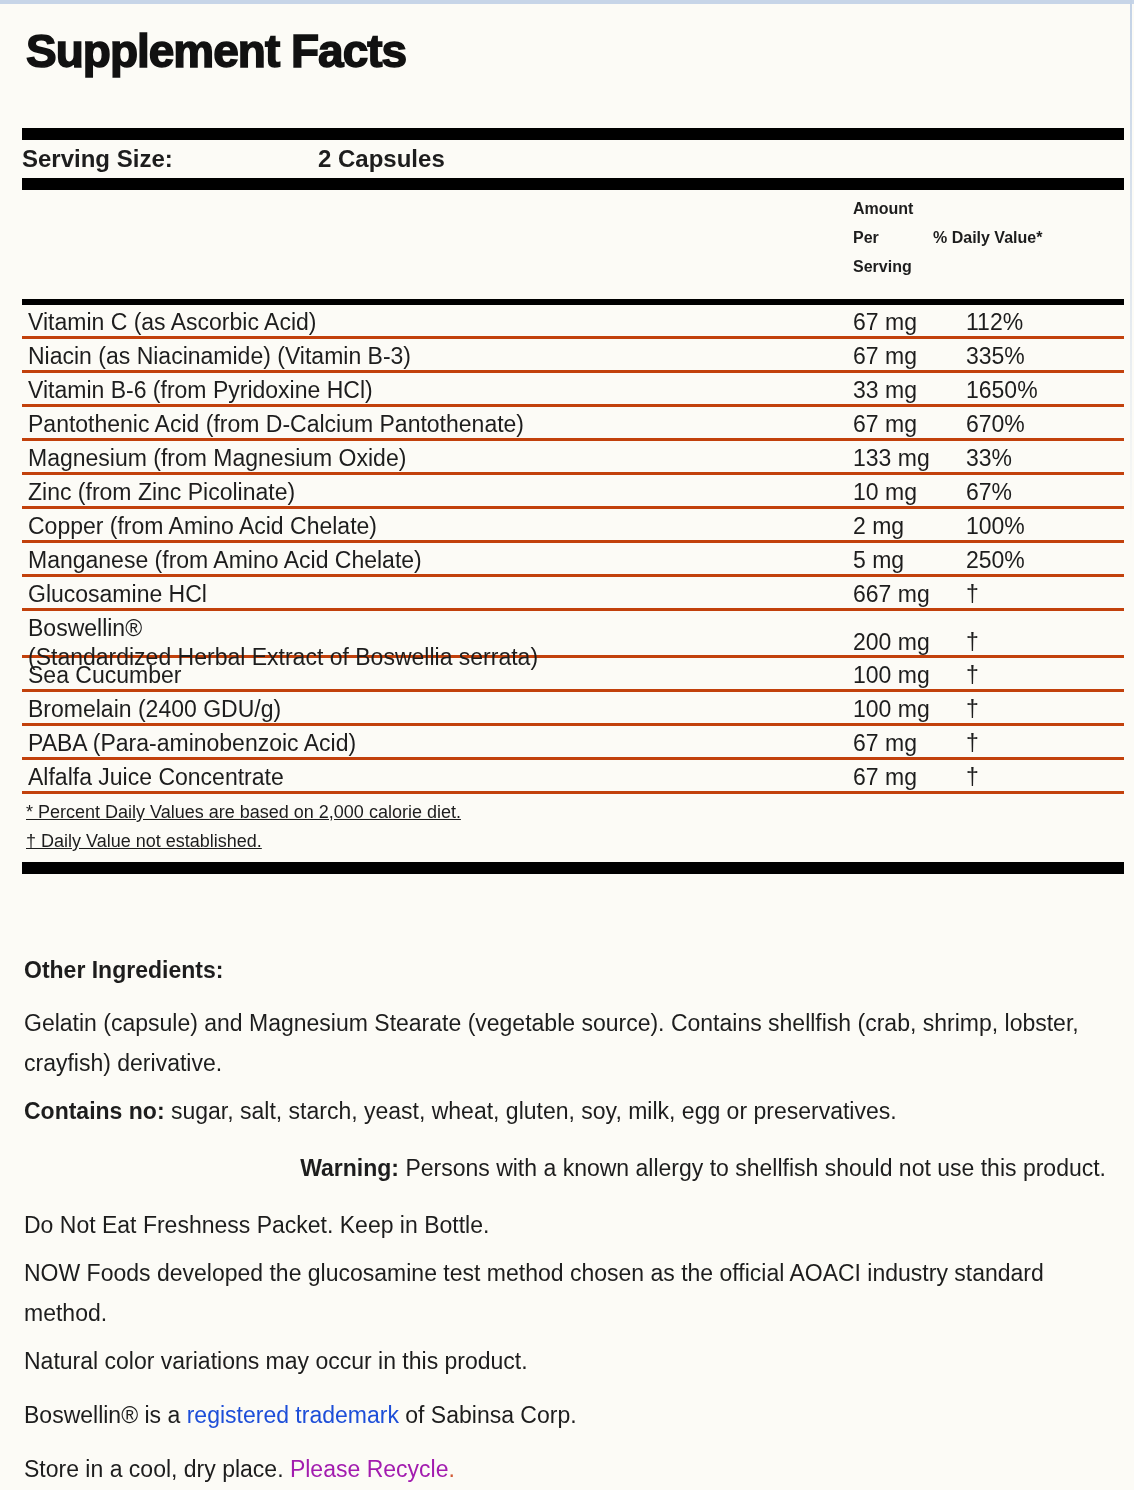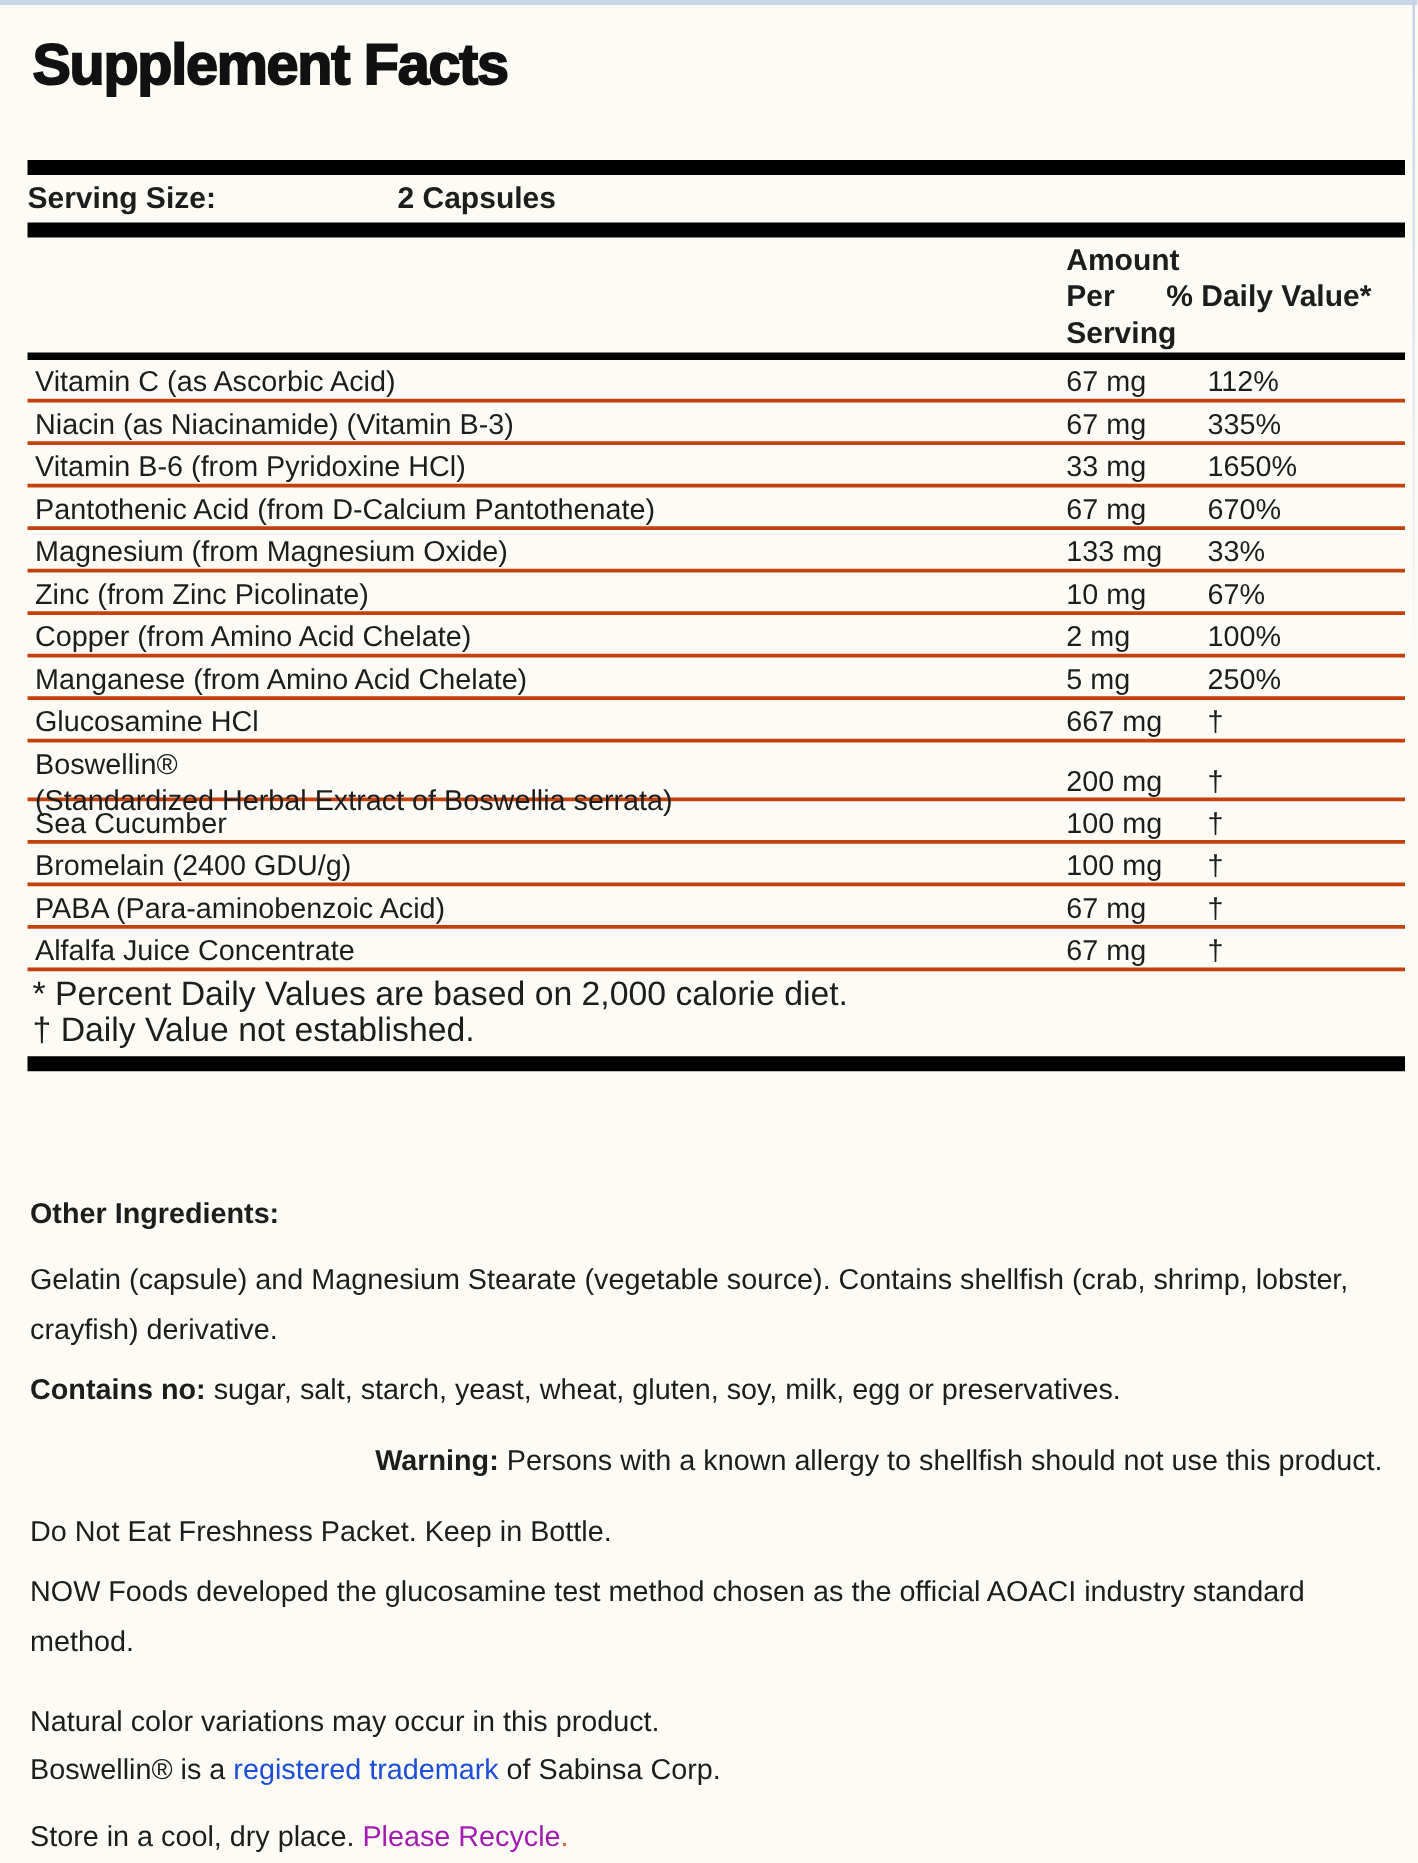--- a/index.html
+++ b/index.html
@@ -23,47 +23,47 @@
 
   .label { position:absolute; left:22px; top:128px; width:1102px; }
   .bar { width:100%; background:#000; }
   .bar.thick { height:12px; }
   .bar.mid { height:6px; }
 
   .serving { padding:3px 0 4px; }
   .srow { position:relative; line-height:31px; font-size:24px; font-weight:bold; }
   .srow .val { position:absolute; left:296px; top:0; }
 
-  .thead { position:relative; height:92px; font-size:24px; font-weight:bold; }
+  .thead { position:relative; height:109px; font-size:16px; font-weight:bold; }
   .amount-head { position:absolute; left:831px; top:4px; line-height:29px; }
   .amount-head div { white-space:nowrap; }
   .dv-head { position:absolute; left:911px; top:33px; line-height:29px; white-space:nowrap; }
 
   .row { position:relative; height:34px; border-bottom:3px solid #c2410c; font-size:23px; }
   .row .nm  { position:absolute; left:6px;  top:0; line-height:34px; white-space:nowrap; }
   .row .amt { position:absolute; left:831px; top:0; line-height:34px; white-space:nowrap; }
   .row .dv  { position:absolute; left:944px; top:0; line-height:34px; white-space:nowrap; }
   .row.two { height:47px; }
   .row.two .nm { line-height:29px; padding-top:3px; }
   .row.two .amt, .row.two .dv { line-height:63px; }
 
-  .footnotes { padding:4px 0 6px; border-bottom:12px solid #000; font-size:27px; }
+  .footnotes { padding:4px 0 6px; border-bottom:12px solid #000; font-size:18px;text-decoration:underline; }
   .footnotes div { line-height:29px; padding-left:4px; }
 
   .sec { position:absolute; left:24px; width:1082px; font-size:23px; line-height:40px; }
   .sec b { font-weight:bold;margin-top:24px; }
   .sec .link { cursor:pointer; }
 
   .sec-oi   { top:950px; font-weight:bold; }
   .sec-ing  { top:1003px; }
   .sec-cn   { top:1091px; }
   .sec-warn { top:1148px;text-align:right; }
   .sec-dne  { top:1205px; }
   .sec-now  { top:1253px; }
-  .sec-nat  { top:1341px;margin-top:16px; }
+  .sec-nat  { top:1341px; }
   .sec-tm   { top:1395px; }
   .sec-store{ top:1449px; }
 </style>
 </head>
 <body>
 
 <div class="top-strip"></div>
 <div class="right-strip"></div>
 
 <h1 class="page-title">Supplement Facts</h1>

